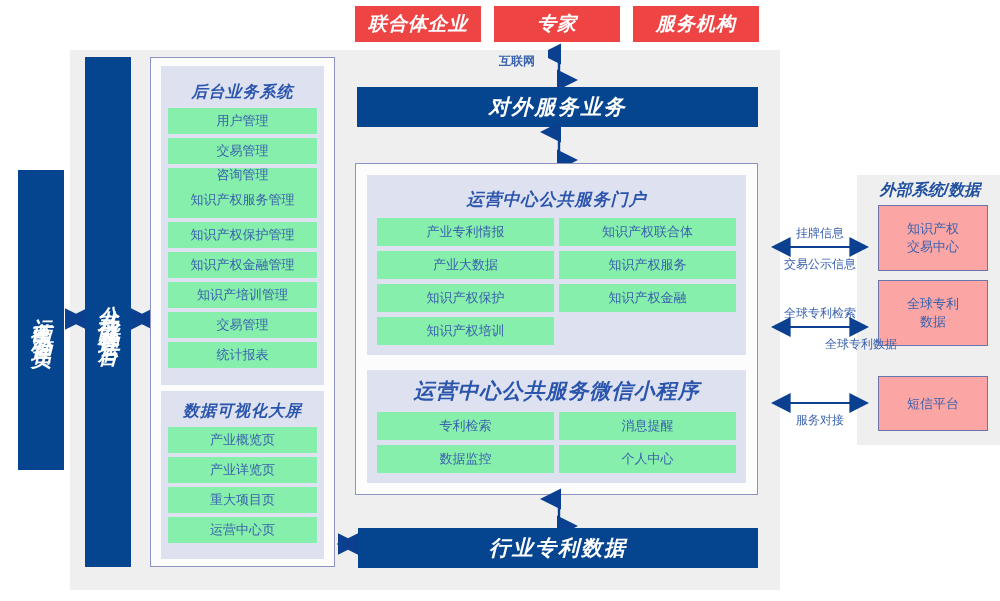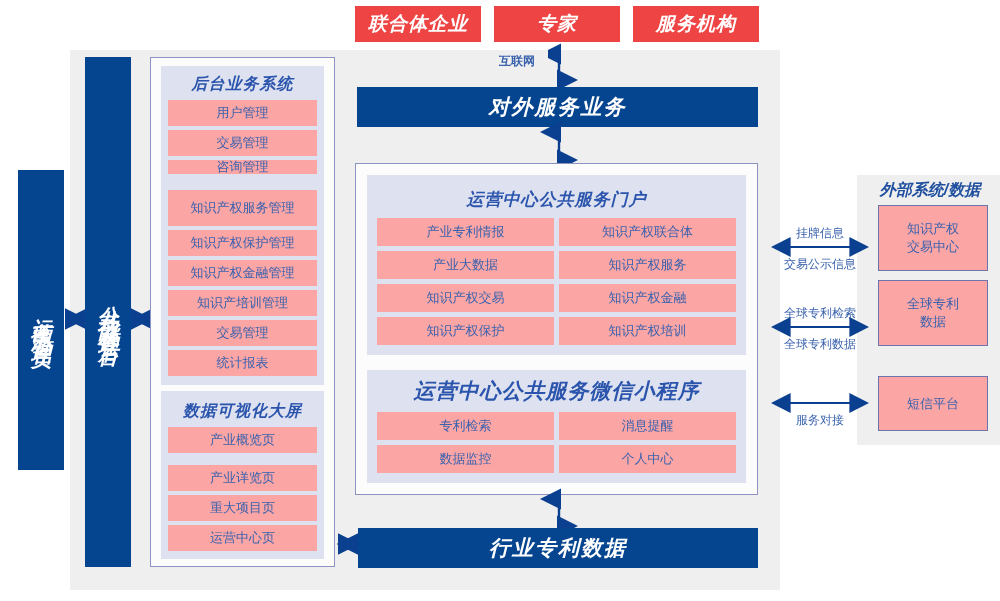--- a/index.html
+++ b/index.html
@@ -32,21 +32,21 @@
   
   .whitecard{background:#fcfcfd;border:1.5px solid #8d93c0;}
 
   
   .panel{background:#dee2f0;}
   .panel-title{
     color:#2b55ad;font-weight:bold;font-style:italic;text-align:center;
     letter-spacing:1px;
   }
   .cell{
-    background:#fca5a5;color:#3a62ad;display:flex;align-items:center;
+    background:#86efac;color:#3a62ad;display:flex;align-items:center;
     justify-content:center;text-align:center;line-height:1.15;
   }
 
   
   .extbox{background:#fca5a5;border:1.3px solid #6c74ad;color:#3a62ad;
           font-size:13px;line-height:1.35;}
   .extpanel{background:#efefef;}
   .ext-title{color:#1f4f9e;font-weight:bold;font-style:italic;font-size:16px;}
 
   
@@ -99,60 +99,59 @@
 
 <div class="abs bluebar vbar ctr" style="left:85px;top:57px;width:46px;height:510px;">公共功能及管理后台</div>
 
 <svg class="arrow" style="left:130px;top:310px;width:24px;height:18px;">
   <line x1="4" y1="9" x2="20" y2="9" stroke="#0b3f8f" stroke-width="2.4" marker-start="url(#mL)" marker-end="url(#mR)"></line>
 </svg>
 
 <div class="abs whitecard" style="left:150px;top:57px;width:185px;height:510px;"></div>
 
 <div class="abs panel" style="left:161px;top:66px;width:163px;height:319px;">
-  <div class="panel-title" style="font-size:16px;padding-top:8px;">后台业务系统</div>
+  <div class="panel-title" style="font-size:16px;padding-top:16px;">后台业务系统</div>
   <div style="padding:5px 7px 0 7px;">
     <div class="cell" style="height:26px;margin-bottom:4px;font-size:13px;">用户管理</div>
     <div class="cell" style="height:26px;margin-bottom:4px;font-size:13px;">交易管理</div>
-    <div class="cell" style="height:14px;margin-bottom:16px;font-size:13px;">咨询管理</div>
+    <div class="cell" style="height:14px;margin-bottom:0;font-size:13px;">咨询管理</div>
     <div class="cell" style="height:36px;margin-bottom:4px;font-size:13px;">知识产权服务管理</div>
     <div class="cell" style="height:26px;margin-bottom:4px;font-size:13px;">知识产权保护管理</div>
     <div class="cell" style="height:26px;margin-bottom:4px;font-size:13px;">知识产权金融管理</div>
     <div class="cell" style="height:26px;margin-bottom:4px;font-size:13px;">知识产培训管理</div>
     <div class="cell" style="height:26px;margin-bottom:4px;font-size:13px;">交易管理</div>
     <div class="cell" style="height:26px;margin-bottom:4px;font-size:13px;">统计报表</div>
   </div>
 </div>
 
 <div class="abs panel" style="left:161px;top:391px;width:163px;height:168px;">
   <div class="panel-title" style="font-size:16px;padding-top:10px;">数据可视化大屏</div>
   <div style="padding:5px 7px 0 7px;">
-    <div class="cell" style="height:26px;margin-bottom:12px;font-size:13px;">产业概览页</div>
+    <div class="cell" style="height:26px;margin-bottom:4px;font-size:13px;">产业概览页</div>
     <div class="cell" style="height:26px;margin-bottom:4px;font-size:13px;">产业详览页</div>
     <div class="cell" style="height:26px;margin-bottom:4px;font-size:13px;">重大项目页</div>
     <div class="cell" style="height:26px;margin-bottom:4px;font-size:13px;">运营中心页</div>
   </div>
 </div>
 
 <svg class="arrow" style="left:335px;top:535px;width:26px;height:18px;">
   <line x1="4" y1="9" x2="22" y2="9" stroke="#0b3f8f" stroke-width="2.4" marker-start="url(#mL)" marker-end="url(#mR)"></line>
 </svg>
 
 <div class="abs whitecard" style="left:355px;top:163px;width:403px;height:332px;"></div>
 
 <div class="abs panel" style="left:367px;top:175px;width:379px;height:180px;">
   <div class="panel-title" style="font-size:17px;padding-top:13px;">运营中心公共服务门户</div>
   <div style="display:grid;grid-template-columns:1fr 1fr;gap:5px;padding:7px 10px 0 10px;">
     <div class="cell" style="height:28px;font-size:13px;">产业专利情报</div>
     <div class="cell" style="height:28px;font-size:13px;">知识产权联合体</div>
     <div class="cell" style="height:28px;font-size:13px;">产业大数据</div>
     <div class="cell" style="height:28px;font-size:13px;">知识产权服务</div>
-    <div class="cell" style="height:28px;font-size:13px;">知识产权交易</div>
+    <div class="cell" style="height:28px;font-size:13px;">知识产权保护</div>
     <div class="cell" style="height:28px;font-size:13px;">知识产权金融</div>
-    <div class="cell" style="height:28px;font-size:13px;">知识产权保护</div>
     <div class="cell" style="height:28px;font-size:13px;">知识产权培训</div>
   </div>
 </div>
 
 <div class="abs panel" style="left:367px;top:370px;width:379px;height:113px;">
   <div class="panel-title" style="font-size:21px;padding-top:7px;">运营中心公共服务微信小程序</div>
   <div style="display:grid;grid-template-columns:1fr 1fr;gap:5px;padding:7px 10px 0 10px;">
     <div class="cell" style="height:28px;font-size:13px;">专利检索</div>
     <div class="cell" style="height:28px;font-size:13px;">消息提醒</div>
     <div class="cell" style="height:28px;font-size:13px;">数据监控</div>
@@ -178,18 +177,18 @@
 <div class="abs alabel" style="left:770px;top:225px;width:100px;">挂牌信息</div>
 <svg class="arrow" style="left:768px;top:240px;width:104px;height:14px;">
   <line x1="5" y1="7" x2="99" y2="7" stroke="#0b3f8f" stroke-width="2.2" marker-start="url(#mL)" marker-end="url(#mR)"></line>
 </svg>
 <div class="abs alabel" style="left:770px;top:256px;width:100px;">交易公示信息</div>
 
 <div class="abs alabel" style="left:770px;top:305px;width:100px;">全球专利检索</div>
 <svg class="arrow" style="left:768px;top:320px;width:104px;height:14px;">
   <line x1="5" y1="7" x2="99" y2="7" stroke="#0b3f8f" stroke-width="2.2" marker-start="url(#mL)" marker-end="url(#mR)"></line>
 </svg>
-<div class="abs alabel" style="left:770px;top:336px;width:100px;">全球专利数据</div>
+<div class="abs alabel" style="left:797px;top:336px;width:100px;text-align:right;">全球专利数据</div>
 
 <svg class="arrow" style="left:768px;top:396px;width:104px;height:14px;">
   <line x1="5" y1="7" x2="99" y2="7" stroke="#0b3f8f" stroke-width="2.2" marker-start="url(#mL)" marker-end="url(#mR)"></line>
 </svg>
 <div class="abs alabel" style="left:770px;top:412px;width:100px;">服务对接</div>
 
 </body></html>

